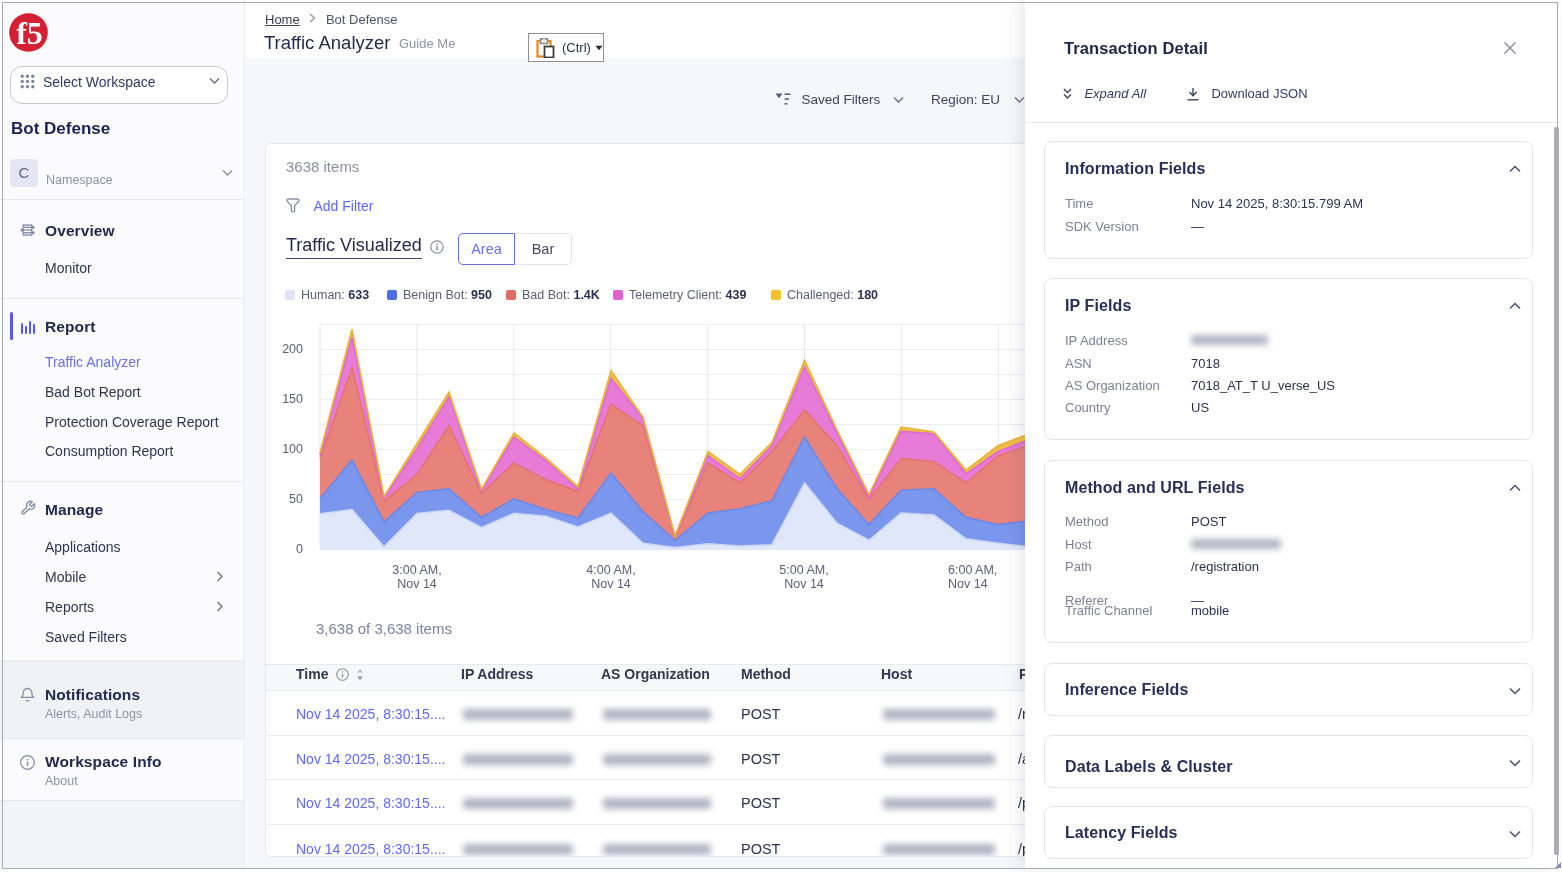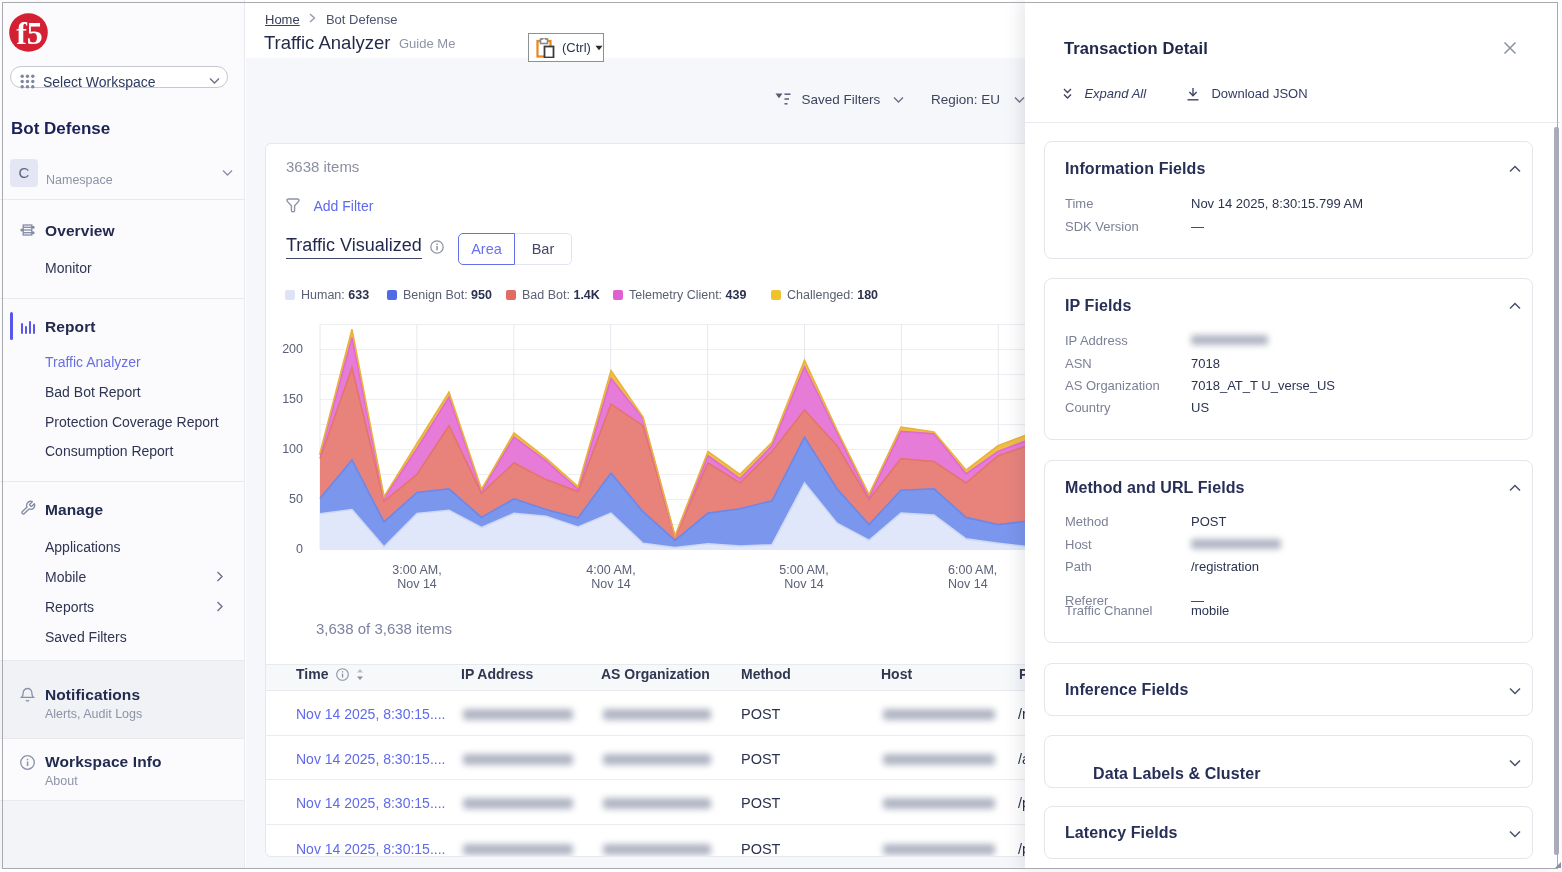--- a/index.html
+++ b/index.html
@@ -34,21 +34,21 @@
 </head>
 <body>
 <div id="frame"></div>
 <div id="sidebar">
 
   <svg class="abs" style="left:9px;top:13px" width="40" height="40" viewBox="0 0 40 40">
     <circle cx="19.5" cy="19.5" r="19.3" fill="#d32032"></circle>
     <text x="20.5" y="30.5" font-size="32" font-weight="bold" fill="#fff" text-anchor="middle" font-family="Liberation Serif,serif">f5</text>
   </svg>
 
-  <div class="abs" style="left:10px;top:66px;width:218px;height:22px;background:#fff;border:1px solid #c6c9d2;border-radius:12px;">
+  <div class="abs" style="left:10px;top:66px;width:218px;height:38px;background:#fff;border:1px solid #c6c9d2;border-radius:12px;">
     <svg class="abs" style="left:9px;top:7px" width="15" height="15" viewBox="0 0 15 15">
       <g fill="#7d87a0">
         <circle cx="2.2" cy="2.2" r="1.7"></circle>
           <circle cx="7.5" cy="2.2" r="1.7"></circle>
           <circle cx="12.8" cy="2.2" r="1.7"></circle>
         <circle cx="2.2" cy="7.5" r="1.7"></circle>
           <circle cx="7.5" cy="7.5" r="1.7"></circle>
           <circle cx="12.8" cy="7.5" r="1.7"></circle>
         <circle cx="2.2" cy="12.8" r="1.7"></circle>
           <circle cx="7.5" cy="12.8" r="1.7"></circle>
@@ -364,21 +364,21 @@
     <div class="frow" style="top:142px;"><span class="flabel">Traffic Channel</span><span class="fval">mobile</span></div>
   </div>
 
   <div class="pcard" style="top:663px;height:53px;">
     <h3 class="abs" style="left:20px;top:17px;">Inference Fields</h3>
     <svg class="abs" style="left:464px;top:23px" width="12" height="8" viewBox="0 0 12 8">
         <path d="M1 1.5 L6 6.5 L11 1.5" stroke="#4a5168" stroke-width="1.5" fill="none"></path>
       </svg>
   </div>
   <div class="pcard" style="top:735px;height:53px;">
-    <h3 class="abs" style="left:20px;top:29px;margin-left:28px;">Data Labels &amp; Cluster</h3>
+    <h3 class="abs" style="left:20px;top:22px;">Data Labels &amp; Cluster</h3>
     <svg class="abs" style="left:464px;top:23px" width="12" height="8" viewBox="0 0 12 8">
         <path d="M1 1.5 L6 6.5 L11 1.5" stroke="#4a5168" stroke-width="1.5" fill="none"></path>
       </svg>
   </div>
   <div class="pcard" style="top:806px;height:53px;">
     <h3 class="abs" style="left:20px;top:17px;">Latency Fields</h3>
     <svg class="abs" style="left:464px;top:23px" width="12" height="8" viewBox="0 0 12 8">
         <path d="M1 1.5 L6 6.5 L11 1.5" stroke="#4a5168" stroke-width="1.5" fill="none"></path>
       </svg>
   </div>

